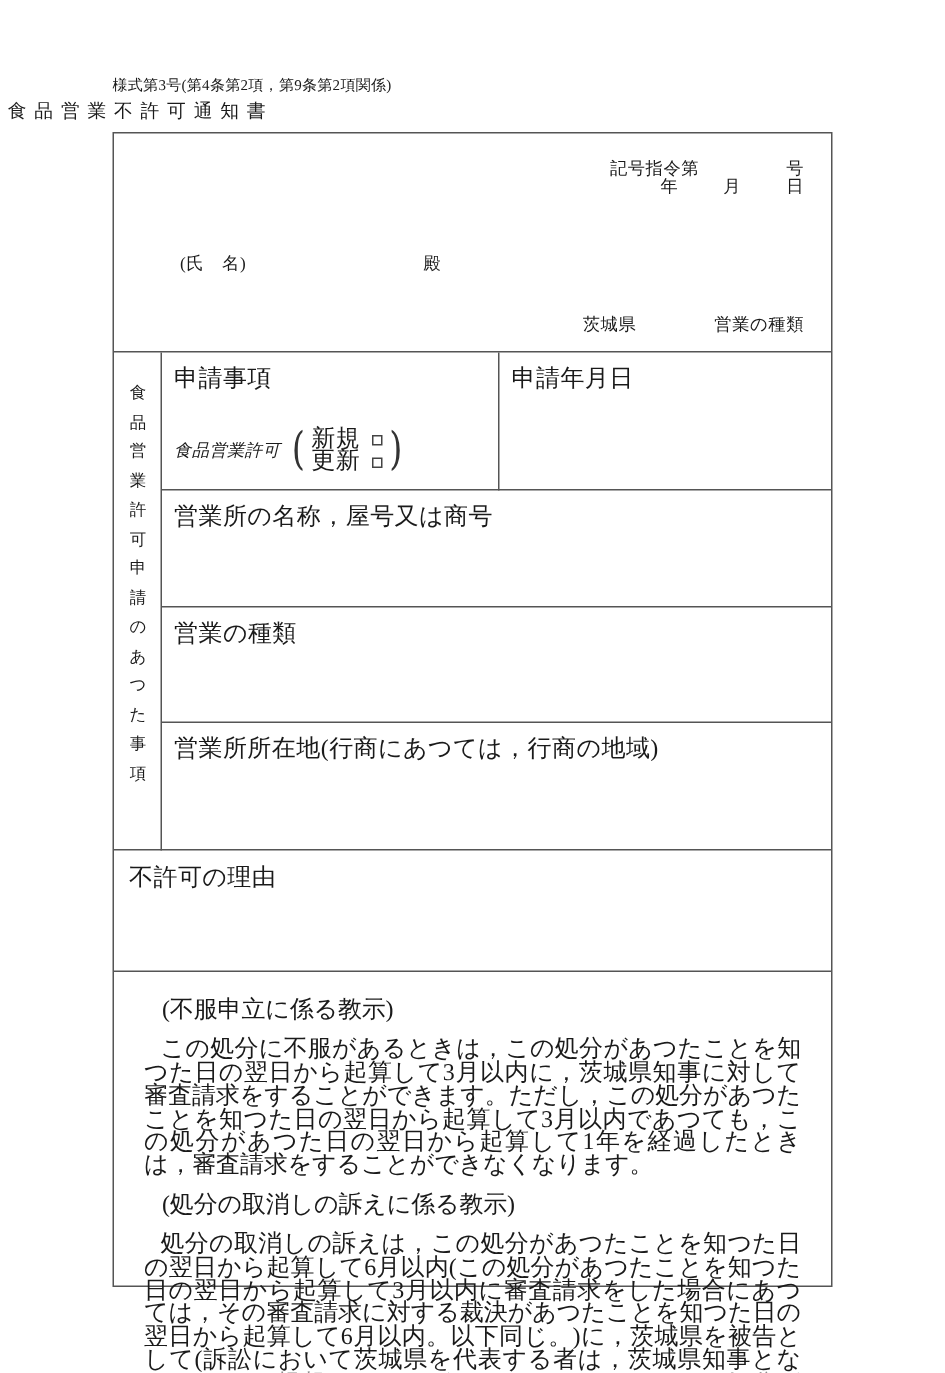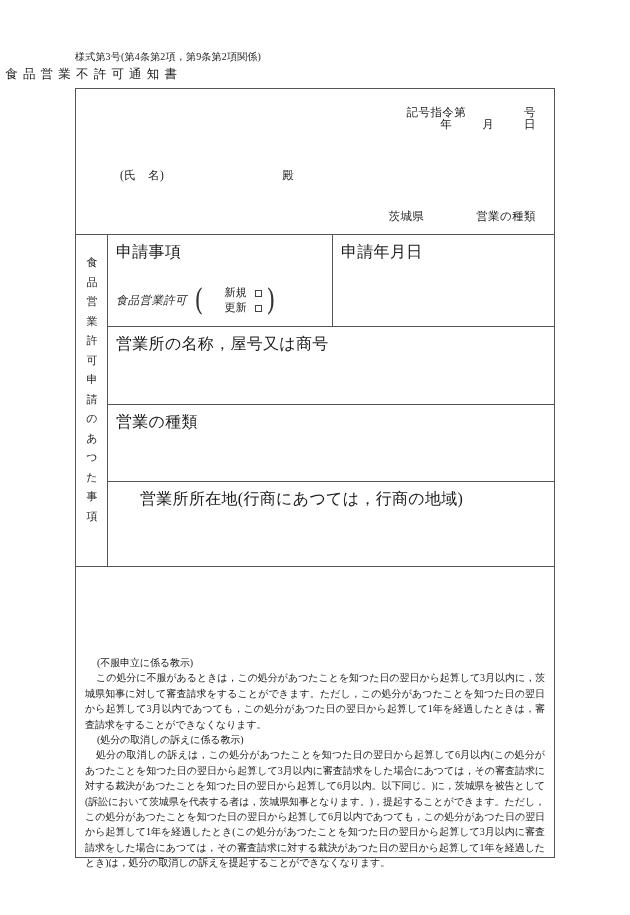--- a/index.html
+++ b/index.html
@@ -111,21 +111,21 @@
   .vlabel-text span { display: block; }
 
   .irow {
     position: absolute;
     left: 32px;
     box-sizing: border-box;
   }
   .irow-1 { top: 0;    width: 446px; height: 92px;  border-bottom: 1px solid #555; }
   .irow-2 { top: 92px; width: 446px; height: 78px;  border-bottom: 1px solid #555; }
   .irow-3 { top: 170px;width: 446px; height: 77px;  border-bottom: 1px solid #555; }
-  .irow-4 { top: 247px;width: 446px; height: 85px; margin-left: 24px; }
+  .irow-4 { top: 247px;width: 446px; height: 85px; }
 
   .cell-label {
     position: absolute;
     left: 8px;
     top: 7px;
     font-size: 16px;
     letter-spacing: 0.3px;
     white-space: nowrap;
   }
   .row1-left {
@@ -162,24 +162,23 @@
     line-height: 1;
     color: #333;
     font-family: "DejaVu Serif", serif;
     transform: scaleX(0.75);
     display: inline-block;
   }
   .brace-l { margin-left: 6px; margin-right: -1px; }
   .brace-r { margin-left: -1px; }
   .opts {
     display: inline-block;
-    font-size: 11px;
+    font-size: 16px;
     line-height: 15px;
     padding: 0 4px;
-    margin-left: 17px;
   }
   .opt-row { white-space: nowrap; }
   .opt-label { letter-spacing: 0.3px; }
   .chk {
     display: inline-block;
     width: 7px;
     height: 7px;
     border: 1px solid #444;
     margin-left: 8px;
     vertical-align: middle;
@@ -202,22 +201,22 @@
   .notice {
     position: absolute;
     left: 0;
     top: 559px;
     width: 478px;
     height: 209px;
     box-sizing: border-box;
     padding: 7px 9px 0 9px;
   }
   .notice p {
-    margin: 0;
-    font-size: 10px;
+    margin: 11px;
+    font-size: 16px;
     line-height: 15.4px;
     letter-spacing: -0.1px;
     text-align: justify;
     text-justify: inter-character;
   }
   .notice .head {
     text-indent: 12px;
   }
   .notice .body {
     text-indent: 11px;
@@ -293,20 +292,23 @@
 
       <div class="irow irow-2">
         <div class="cell-label">営業所の名称，屋号又は商号</div>
       </div>
 
       <div class="irow irow-4">
         <div class="cell-label">営業所所在地(行商にあつては，行商の地域)</div>
       </div>
     </div>
 
+    <div class="reason">
+      <div class="cell-label">不許可の理由</div>
+    </div>
 
     <div class="notice">
       <p class="head">(不服申立に係る教示)</p>
       <p class="body">この処分に不服があるときは，この処分があつたことを知つた日の翌日から起算して3月以内に，茨城県知事に対して審査請求をすることができます。ただし，この処分があつたことを知つた日の翌日から起算して3月以内であつても，この処分があつた日の翌日から起算して1年を経過したときは，審査請求をすることができなくなります。</p>
       <p class="head">(処分の取消しの訴えに係る教示)</p>
       <p class="body">処分の取消しの訴えは，この処分があつたことを知つた日の翌日から起算して6月以内(この処分があつたことを知つた日の翌日から起算して3月以内に審査請求をした場合にあつては，その審査請求に対する裁決があつたことを知つた日の翌日から起算して6月以内。以下同じ。)に，茨城県を被告として(訴訟において茨城県を代表する者は，茨城県知事となります。)，提起することができます。ただし，この処分があつたことを知つた日の翌日から起算して6月以内であつても，この処分があつた日の翌日から起算して1年を経過したとき(この処分があつたことを知つた日の翌日から起算して3月以内に審査請求をした場合にあつては，その審査請求に対する裁決があつた日の翌日から起算して1年を経過したとき)は，処分の取消しの訴えを提起することができなくなります。</p>
     </div>
 
   </div>
 </div>

